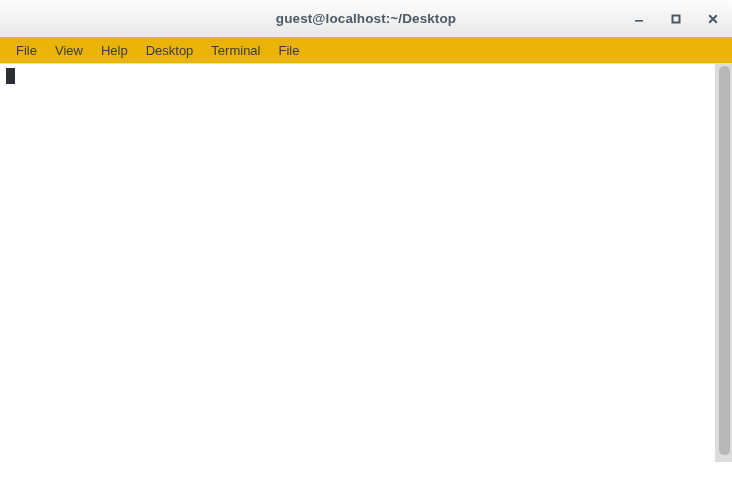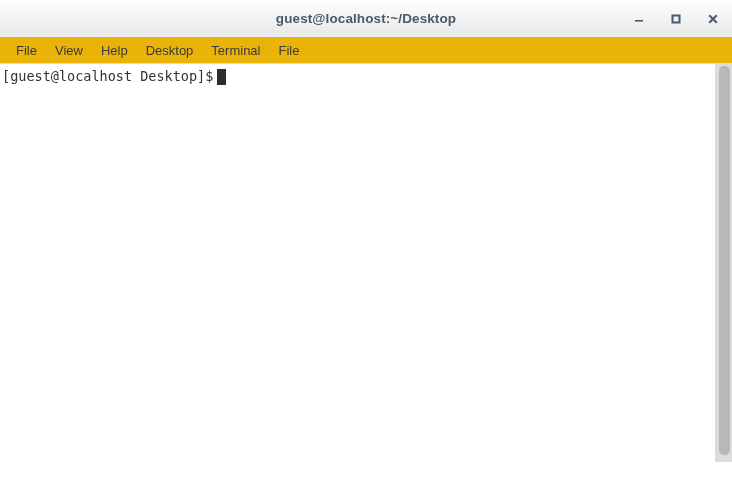--- a/index.html
+++ b/index.html
@@ -162,21 +162,20 @@
     <div class="menu-item">View</div>
     <div class="menu-item">Help</div>
     <div class="menu-item">Desktop</div>
     <div class="menu-item">Terminal</div>
     <div class="menu-item">File</div>
   </div>
 
   <div class="terminal-wrap">
     <div class="terminal">
       <div class="term-line">
-        <span>[guest@localhost Desktop]$</span>
         <span class="cursor"></span>
       </div>
     </div>
 
     <div class="scrollbar">
       <div class="scroll-thumb"></div>
     </div>
   </div>
 
 </div>

